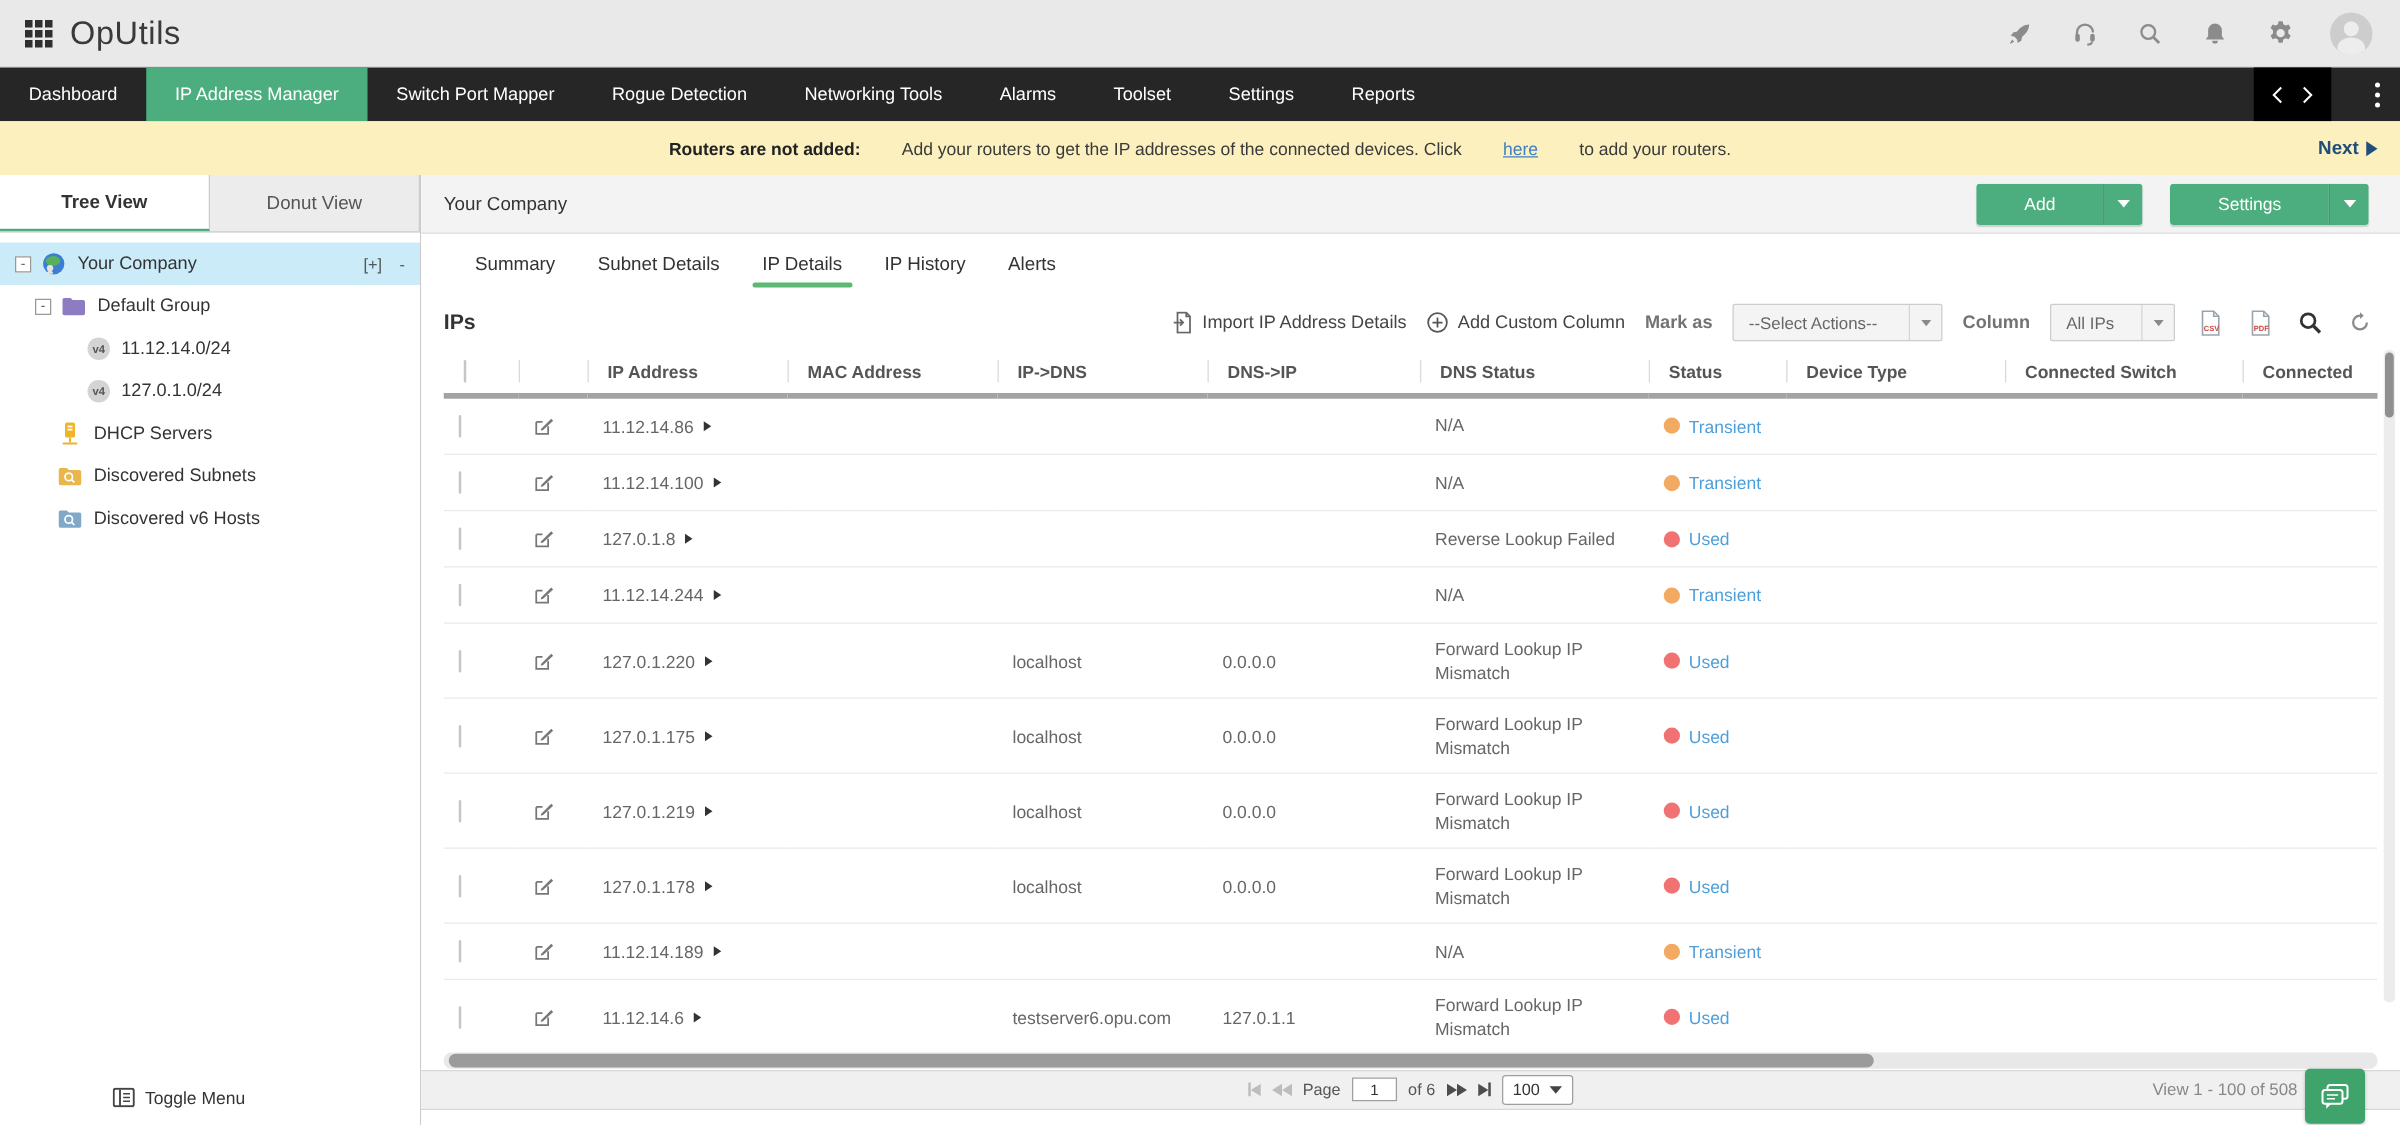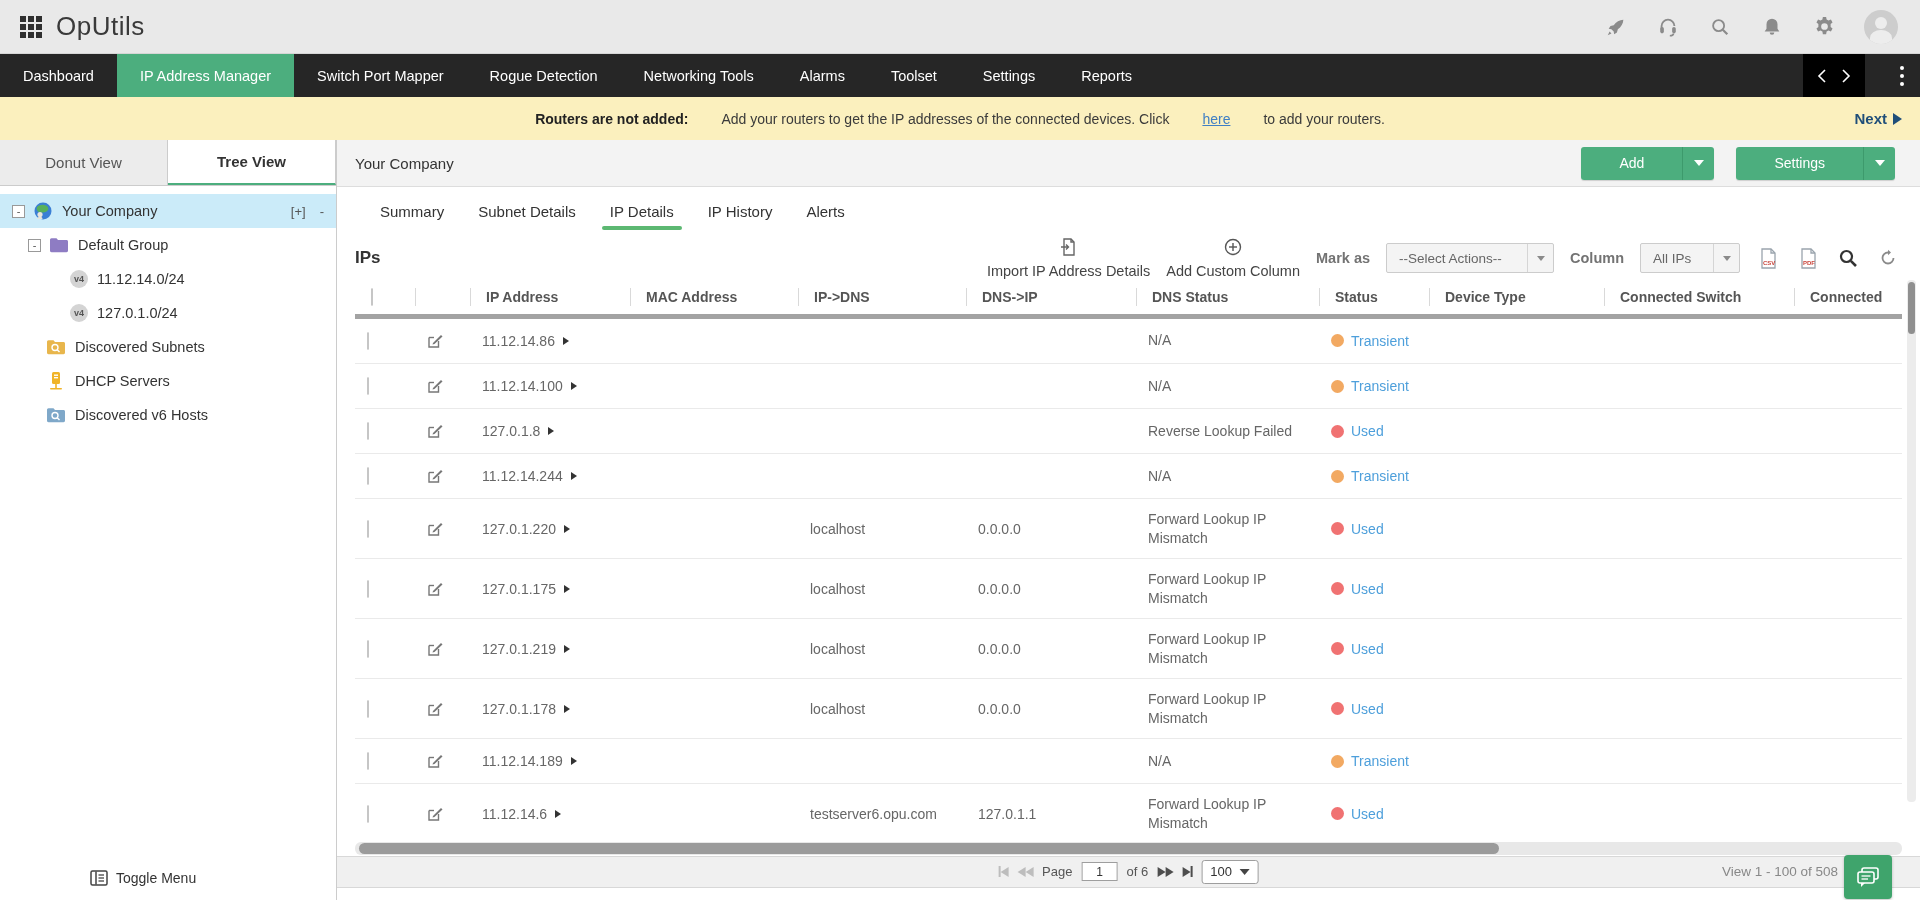--- a/index.html
+++ b/index.html
@@ -73,21 +73,21 @@
 
   
   .tabs-row { height:49px; display:flex; align-items:center; gap:34px; padding-left:43px; }
   .tab { font-size:15px; color:#333; cursor:pointer; height:100%; display:flex; align-items:center; position:relative;}
   .tab.active::after { content:""; position:absolute; left:-8px; right:-8px; bottom:6px; height:4px; background:#5cb872; border-radius:2px;}
 
   
   .toolbar { height:44px; display:flex; align-items:center; padding:0 20px 0 18px; }
   .ips-heading { font-size:17px; font-weight:bold; color:#333; }
   .tb-right { margin-left:auto; display:flex; align-items:center; gap:16px; }
-  .tb-link { display:flex; align-items:center; gap:7px; font-size:14.5px; color:#444; cursor:pointer;flex-direction:column;}
+  .tb-link { display:flex; align-items:center; gap:7px; font-size:14.5px; color:#444; cursor:pointer;}
   .tb-label { font-size:14.5px; font-weight:bold; color:#737373; }
   .dd { display:flex; align-items:center; height:30px; background:#f4f4f4; border:1px solid #ccc; border-radius:2px; cursor:pointer;}
   .dd .val { padding:0 12px; font-size:13.5px; color:#666; }
   .dd .arr { width:26px; align-self:stretch; display:flex; align-items:center; justify-content:center; border-left:1px solid #d5d5d5;}
   .dd .arr i { width:0; height:0; border-top:5px solid #8a8a8a; border-left:4px solid transparent; border-right:4px solid transparent;}
   .tb-icon { width:24px; height:24px; display:flex; align-items:center; justify-content:center; cursor:pointer;}
 
   
   .table-wrap { margin:0 18px; position:relative; }
   table { border-collapse:collapse; table-layout:fixed; width:1547px; }
@@ -221,22 +221,22 @@
   <div class="banner-next">
     <span>Next</span>
       <i class="tri"></i>
   </div>
 </div>
 
 <div class="content">
 
   <div class="sidebar">
     <div class="side-tabs">
+      <div class="side-tab active">Tree View</div>
       <div class="side-tab inactive">Donut View</div>
-      <div class="side-tab active">Tree View</div>
     </div>
     <div class="tree">
       <div class="tree-row selected" style="padding-left:12px;">
         <span class="minus-box">-</span>
         <span class="ticon">
           <svg width="20" height="20" viewBox="0 0 20 20">
               <circle cx="10" cy="10" r="8.5" fill="#3a7fd5"></circle>
               <path d="M4 6c2-2 6-3 9-1.5C16 6 16 9 13.5 10.5 11 12 6 12 4.5 10 3.5 8.5 3.5 7 4 6z" fill="#58b05c"></path>
               <circle cx="7" cy="13.5" r="2.6" fill="#e8e4da"></circle>
               <path d="M4.5 18c0-1.6 1.2-2.6 2.5-2.6s2.5 1 2.5 2.6z" fill="#e8e4da"></path>
@@ -260,39 +260,39 @@
       <div class="tree-row" style="padding-left:70px;">
         <span class="badge-v4">v4</span>
         <span>11.12.14.0/24</span>
       </div>
       <div class="tree-row" style="padding-left:70px;">
         <span class="badge-v4">v4</span>
         <span>127.0.1.0/24</span>
       </div>
       <div class="tree-row" style="padding-left:46px;">
         <span class="ticon">
-          <svg width="20" height="16" viewBox="0 0 20 16">
-              <path d="M1 3c0-1 .6-1.7 1.5-1.7h5L9 3h8.5c.9 0 1.5.7 1.5 1.6v9c0 .9-.6 1.6-1.5 1.6h-15C1.6 15.2 1 14.5 1 13.6z" fill="#e8b64c"></path>
-              <circle cx="9" cy="8.5" r="3" fill="none" stroke="#fff" stroke-width="1.4"></circle>
-              <line x1="11.2" y1="10.7" x2="13.5" y2="13" stroke="#fff" stroke-width="1.4"></line>
-            </svg>
-        </span>
-        <span>Discovered Subnets</span>
-      </div>
-      <div class="tree-row" style="padding-left:46px;">
-        <span class="ticon">
           <svg width="18" height="20" viewBox="0 0 18 20">
               <rect x="5" y="1" width="8" height="12" rx="1.5" fill="#f0b429"></rect>
               <rect x="7" y="3.5" width="4" height="1.4" fill="#fff"></rect>
               <rect x="7" y="6" width="4" height="1.4" fill="#fff"></rect>
               <rect x="8.2" y="13" width="1.6" height="4" fill="#f0b429"></rect>
               <rect x="3" y="17" width="12" height="1.6" rx="0.8" fill="#f0b429"></rect>
             </svg>
         </span>
         <span>DHCP Servers</span>
+      </div>
+      <div class="tree-row" style="padding-left:46px;">
+        <span class="ticon">
+          <svg width="20" height="16" viewBox="0 0 20 16">
+              <path d="M1 3c0-1 .6-1.7 1.5-1.7h5L9 3h8.5c.9 0 1.5.7 1.5 1.6v9c0 .9-.6 1.6-1.5 1.6h-15C1.6 15.2 1 14.5 1 13.6z" fill="#e8b64c"></path>
+              <circle cx="9" cy="8.5" r="3" fill="none" stroke="#fff" stroke-width="1.4"></circle>
+              <line x1="11.2" y1="10.7" x2="13.5" y2="13" stroke="#fff" stroke-width="1.4"></line>
+            </svg>
+        </span>
+        <span>Discovered Subnets</span>
       </div>
       <div class="tree-row" style="padding-left:46px;">
         <span class="ticon">
           <svg width="20" height="16" viewBox="0 0 20 16">
               <path d="M1 3c0-1 .6-1.7 1.5-1.7h5L9 3h8.5c.9 0 1.5.7 1.5 1.6v9c0 .9-.6 1.6-1.5 1.6h-15C1.6 15.2 1 14.5 1 13.6z" fill="#7fa8c9"></path>
               <circle cx="9" cy="8.5" r="3" fill="none" stroke="#fff" stroke-width="1.4"></circle>
               <line x1="11.2" y1="10.7" x2="13.5" y2="13" stroke="#fff" stroke-width="1.4"></line>
             </svg>
         </span>
         <span>Discovered v6 Hosts</span>

